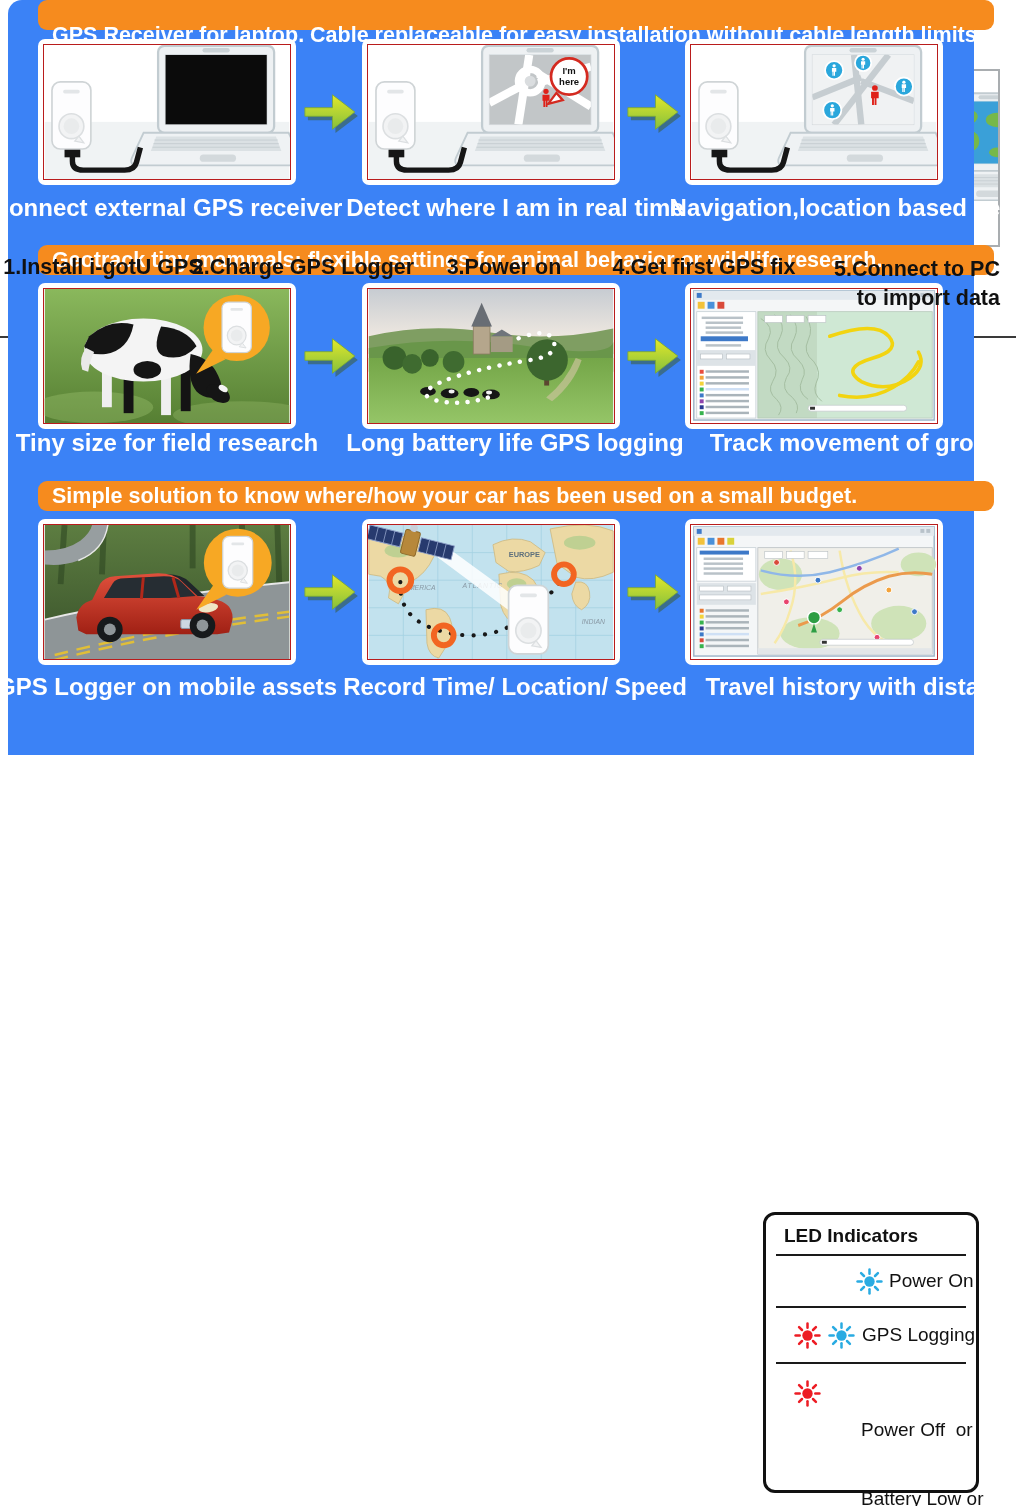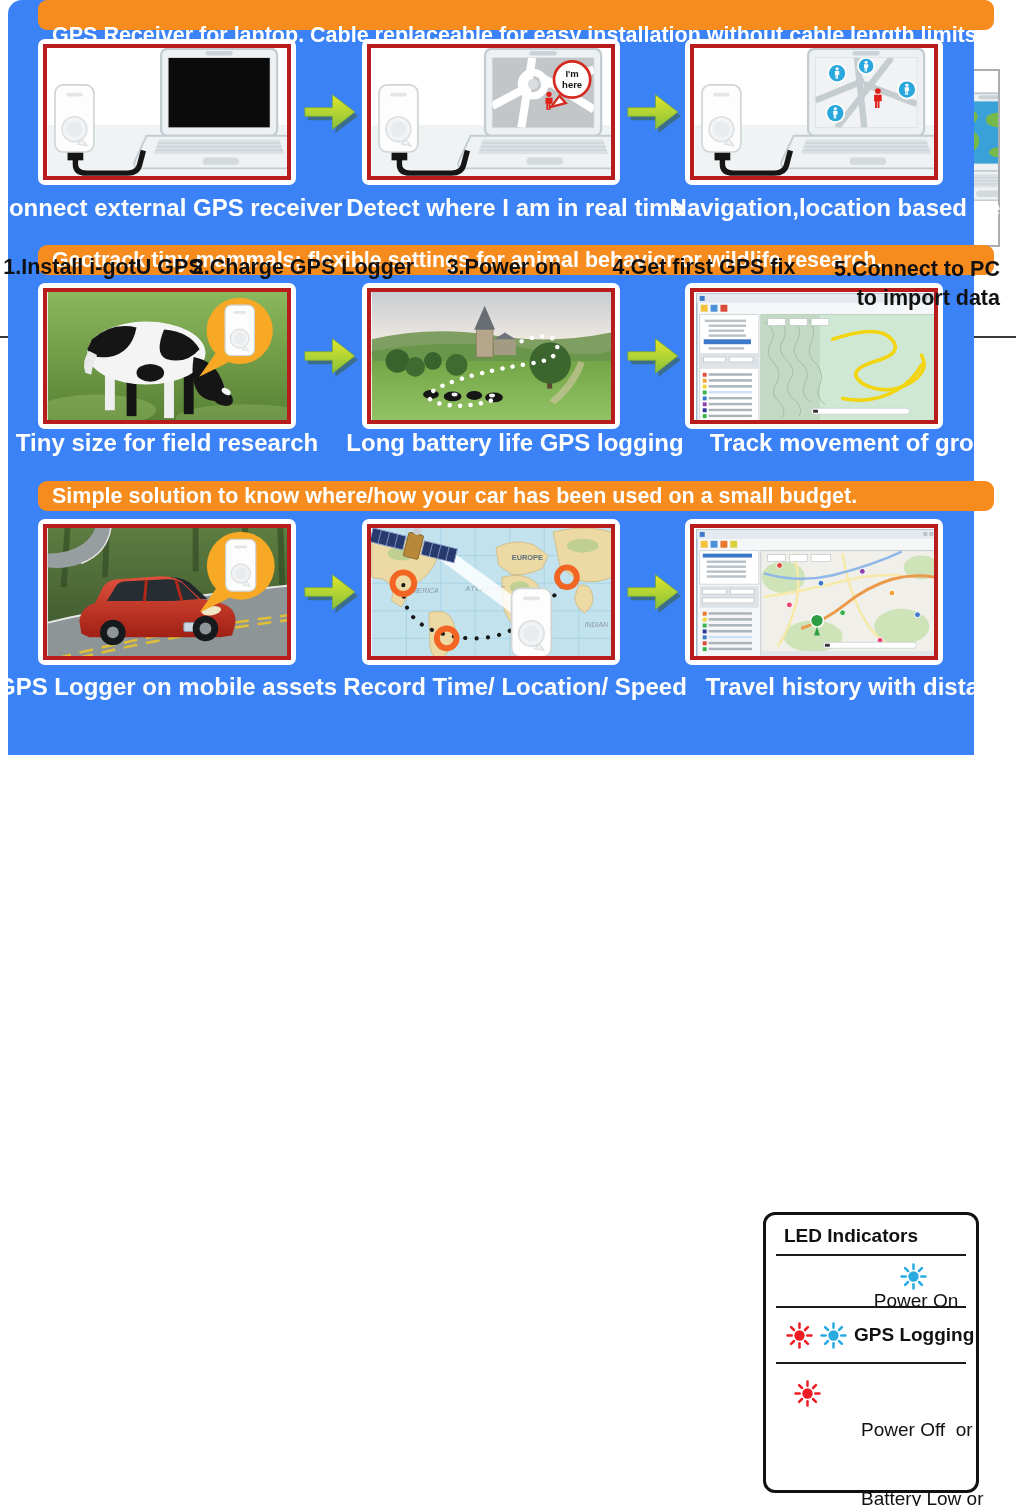--- a/index.html
+++ b/index.html
@@ -6,21 +6,21 @@
   body{font-family:"Liberation Sans","DejaVu Sans",sans-serif;-webkit-font-smoothing:antialiased;}
   .page{position:relative;width:1016px;height:1506px;background:#fff;overflow:hidden;}
 
   
   .blue-panel{position:absolute;left:8px;top:0;width:966px;height:755px;background:#3b82f6;border-top-left-radius:14px;}
   .orange-bar{margin:0 16px 0 30px;width:956px;height:30px;background:#f68b1e;border-radius:9px;
               color:#fff;font-size:21.5px;font-weight:bold;line-height:30px;padding-left:0;box-sizing:border-box;}
   .orange-bar span{padding-left:14px;display:inline-block;}
   .tiles{display:flex;justify-content:space-between;align-items:center;padding:0 31px 0 30px;}
   .tile{width:258px;height:146px;background:#fff;border-radius:7px;box-sizing:border-box;padding:5px;}
-  .tile-inner{width:248px;height:136px;border:4px solid #b91c1c;box-sizing:border-box;overflow:hidden;background:#fff;}
+  .tile-inner{width:248px;height:136px;border:1px solid #b91c1c;box-sizing:border-box;overflow:hidden;background:#fff;}
   .tile-inner svg{display:block;width:246px;height:134px;}
   .h-arrow{width:62px;height:54px;flex:0 0 auto;}
   .cap-row{position:relative;height:30px;color:#fff;font-size:24px;font-weight:bold;}
   .cap-row .cap{position:absolute;top:0;transform:translateX(-50%);white-space:nowrap;}
   .cap-c1{left:159px;} .cap-c2{left:507px;} .cap-c3{left:855px;}
   .s1-bar{padding-top:20px;} .s1-tiles{margin-top:9px;} .s1-caps{margin-top:9px;}
   .s2-bar{margin-top:21px;} .s2-tiles{margin-top:8px;} .s2-caps{}
   .s3-bar{margin-top:22px;} .s3-tiles{margin-top:8px;} .s3-caps{margin-top:8px;}
 
   
@@ -42,22 +42,22 @@
   .qs-list div{white-space:nowrap;}
   .l-cont{padding-left:14px;}
   .l-red{color:#ed1c24;}
 
   
   .led-box{position:absolute;left:763px;top:1212px;width:216px;height:281px;background:#fff;
            border:3px solid #111;border-radius:12px;box-sizing:border-box;font-size:19px;color:#111;}
   .led-title{margin:10px 0 0 18px;font-weight:bold;font-size:19px;}
   .led-box hr{border:none;border-top:2px solid #1a1a1a;margin:7px 10px;}
   .led-row{display:flex;align-items:center;}
-  .row-power{padding-left:90px;height:36px;flex-direction:column;}
-  .row-logging{padding-left:20px;height:40px;font-weight:bold;}
+  .row-power{padding-left:90px;height:36px;}
+  .row-logging{padding-left:28px;height:40px;}
   .led-icon{width:27px;height:27px;flex:0 0 auto;}
   .led-blue{color:#29abe2;} .led-red{color:#ed1c24;}
   .row-power .led-icon{margin-right:6px;}
   .row-logging .led-icon{margin-right:7px;}
   .row-off{align-items:flex-start;padding-left:28px;margin-top:8px;}
   .row-off .led-icon{margin-top:8px;}
   .off-lines{margin-left:40px;line-height:23px;white-space:pre;}
 
   svg text{font-family:"Liberation Sans","DejaVu Sans",sans-serif;}
 </style>

